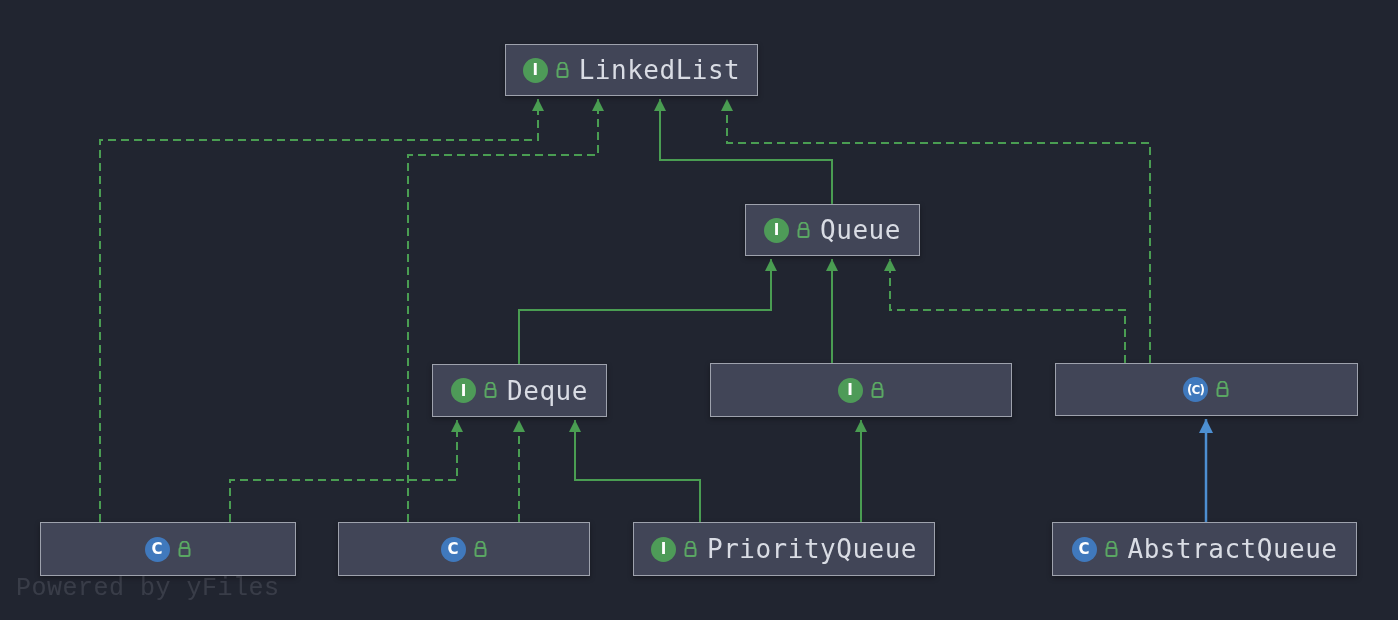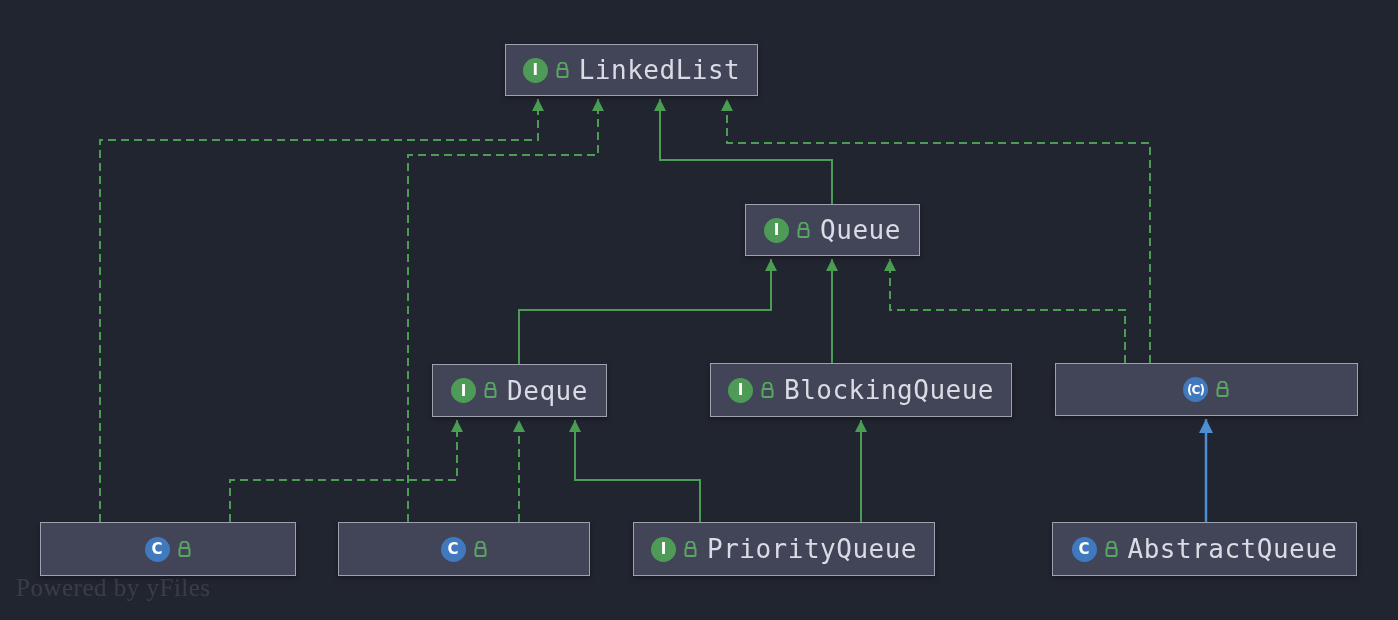--- a/index.html
+++ b/index.html
@@ -34,21 +34,21 @@
     flex:0 0 auto;
   }
   .type-icon.interface{background:#4e9b58;}
   .type-icon.class{background:#4079bd;}
   .type-icon.abstract{background:#4079bd;font-size:12px;letter-spacing:-1px;}
   .lock{display:flex;align-items:center;flex:0 0 auto;margin-left:-2px;}
   .label{letter-spacing:0.5px;}
   #watermark{
     position:absolute;z-index:4;
     left:16px;top:574px;
-    font-family:Liberation Serif, serif;
+    font-family:Liberation Mono, monospace;
     font-size:25px;
     color:rgba(222,227,238,0.13);
     letter-spacing:0.5px;
   }
 </style>
 </head>
 <body>
 
 <div id="canvas">
 
@@ -112,21 +112,20 @@
   </div>
 
   <div class="node" style="left:710px;top:363px;width:302px;height:54px">
     <span class="type-icon interface">I</span>
     <span class="lock">
         <svg width="15" height="17" viewBox="0 0 15 17">
           <path d="M3.5 7 V4.5 a4 4 0 0 1 8 0 V7" fill="none" stroke="#5aa763" stroke-width="2"></path>
           <rect x="2.5" y="7" width="10" height="8" rx="1.5" fill="none" stroke="#5aa763" stroke-width="2"></rect>
         </svg>
       </span>
-    <span class="label">BlockingQueue</span>
   </div>
 
   <div class="node" style="left:1055px;top:363px;width:303px;height:53px">
     <span class="type-icon abstract">(C)</span>
     <span class="lock">
         <svg width="15" height="17" viewBox="0 0 15 17">
           <path d="M3.5 7 V4.5 a4 4 0 0 1 8 0 V7" fill="none" stroke="#5aa763" stroke-width="2"></path>
           <rect x="2.5" y="7" width="10" height="8" rx="1.5" fill="none" stroke="#5aa763" stroke-width="2"></rect>
         </svg>
       </span>

